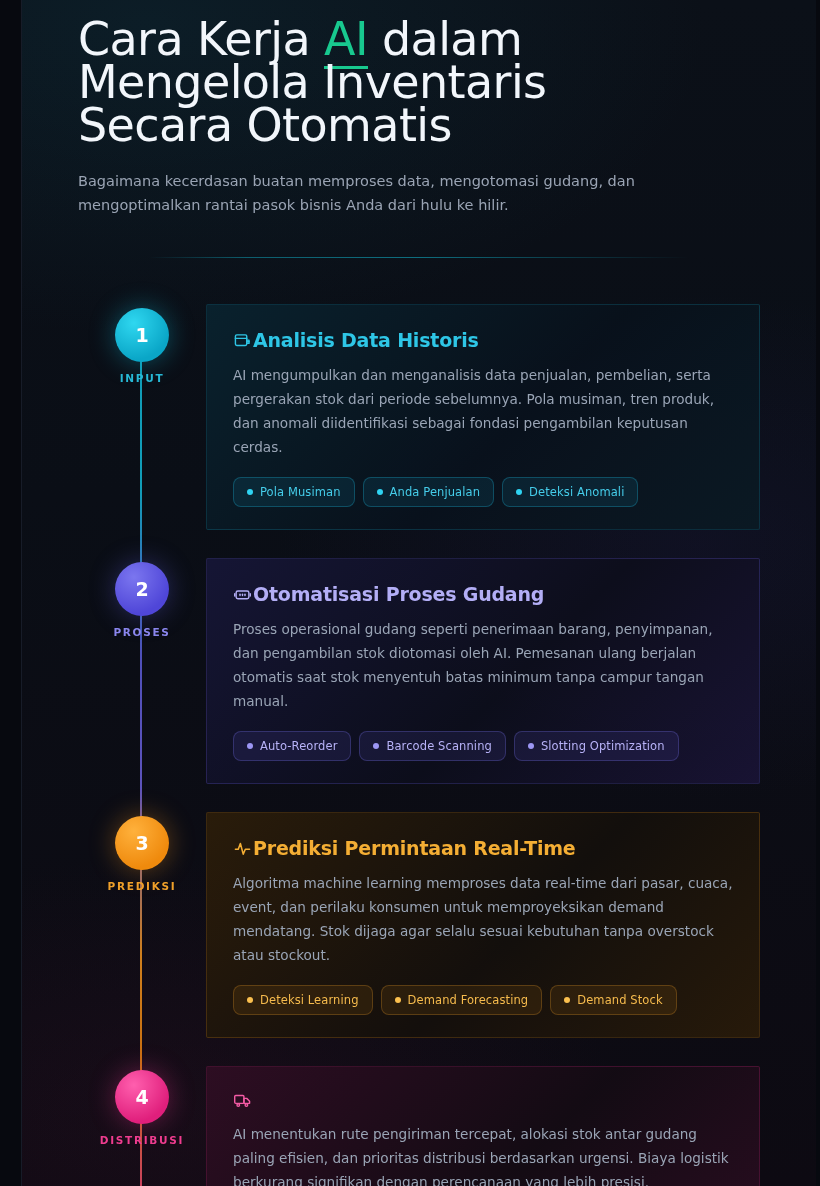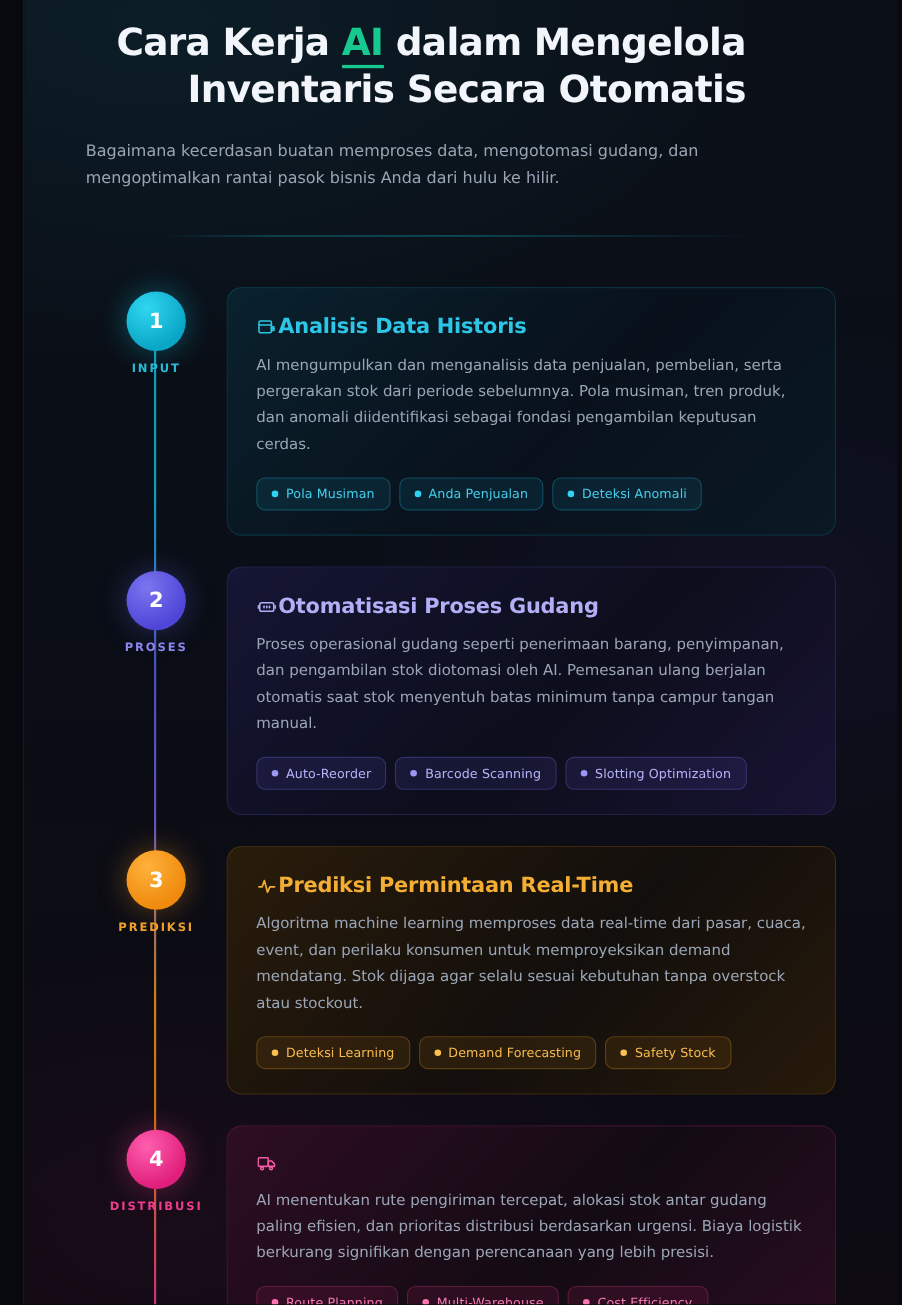--- a/index.html
+++ b/index.html
@@ -50,27 +50,26 @@
     position: absolute;
     left: 22px; top: 0;
     width: 794px; height: 1186px;
     padding: 0;
   }
 
   
   .header { padding: 18px 56px 0 56px; }
 
   h1.title {
-    font-size: 34px;
+    font-size: 46px;
     line-height: 43px;
-    font-weight: 700;
+    font-weight: 400;
     letter-spacing: -0.6px;
     color: #f2f6fb;
     max-width: 600px;
-    text-align: right;
   }
   .title .accent {
     color: #18c98f;
     border-bottom: 3px solid #18c98f;
     padding-bottom: 0px;
   }
 
   p.subtitle {
     margin-top: 22px;
     font-size: 14.5px;
@@ -149,21 +148,21 @@
   .step-label {
     margin-top: 10px;
     font-size: 10.5px;
     font-weight: 700;
     letter-spacing: 1.7px;
   }
 
   
   .card {
     flex: 1;
-    border-radius: 14px;
+    border-radius: 2px;
     padding: 24px 26px 22px 26px;
     border: 1px solid rgba(255,255,255,0.05);
     min-height: 200px;
   }
 
   .card-title {
     font-size: 19px;
     font-weight: 700;
     letter-spacing: -0.2px;
     display: flex;
@@ -362,21 +361,21 @@
             <span class="tag">
                 <span class="dot"></span>
                 <span>Deteksi Learning</span>
               </span>
             <span class="tag">
                 <span class="dot"></span>
                 <span>Demand Forecasting</span>
               </span>
             <span class="tag">
                 <span class="dot"></span>
-                <span>Safety Stock</span>
+                <span>Demand Stock</span>
               </span>
           </div>
         </div>
       </div>
 
       <div class="step s4">
         <div class="step-marker">
           <div class="bubble">4</div>
           <div class="step-label">DISTRIBUSI</div>
         </div>

